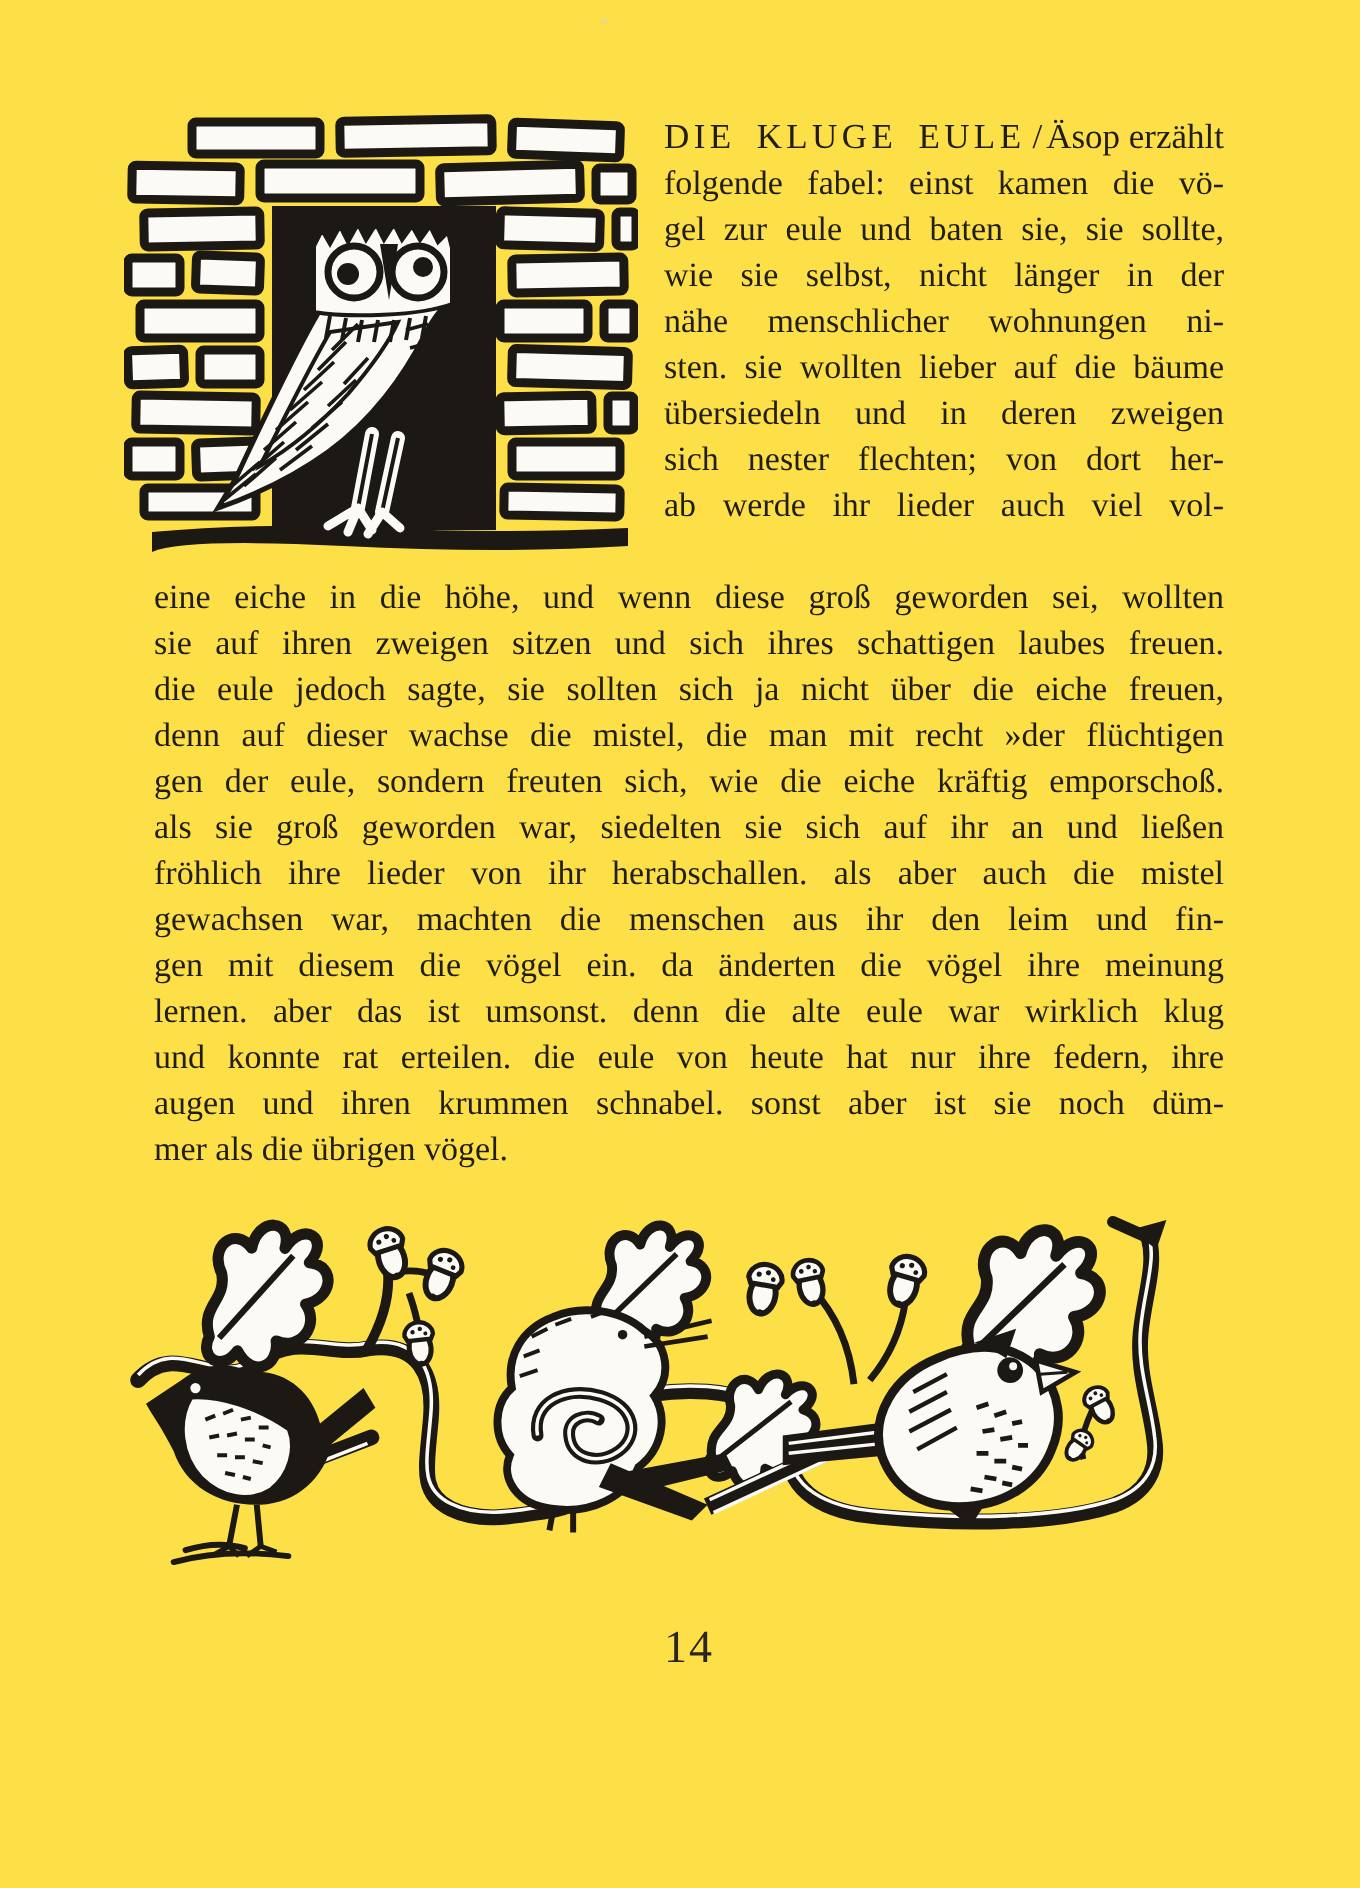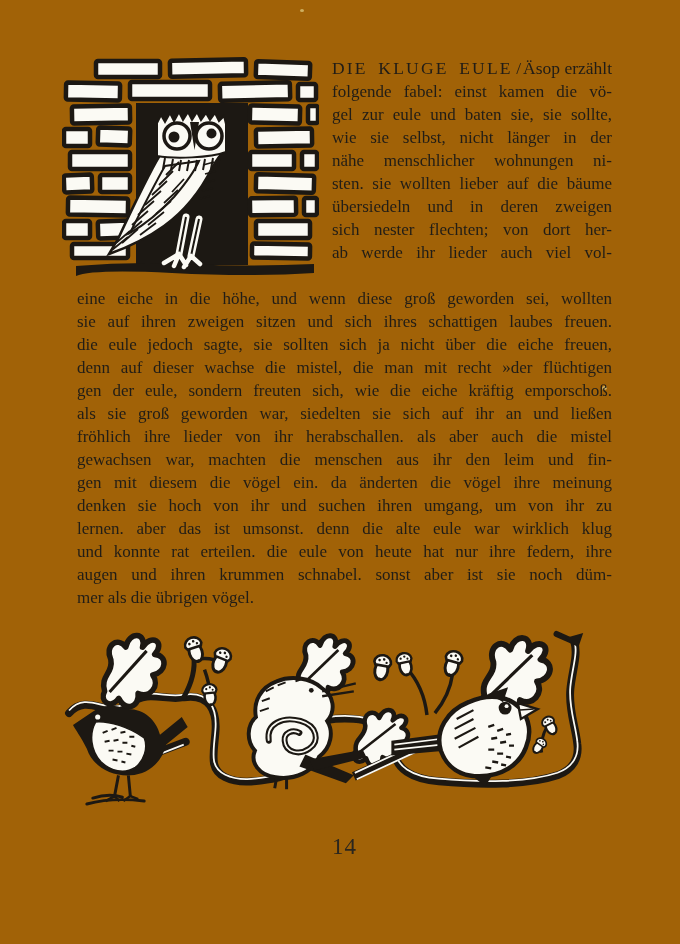--- a/index.html
+++ b/index.html
@@ -1,19 +1,19 @@
 <!DOCTYPE html>
 <html><head>
 <meta charset="utf-8">
 <style>
   html,body { margin:0; padding:0; }
   .page {
     position:relative;
     width:680px; height:944px;
-    background:#a16207;
+    background:#fde047;
     font-family:"Liberation Serif", serif;
     color:#211D17;
     overflow:hidden;
   }
   .speck { position:absolute; border-radius:50%; background:#E6D98F; opacity:.65; }
   .content { position:absolute; left:77px; top:57px; width:535px; }
 
   .top-section { display:flex; align-items:flex-start; }
   .owl-fig { margin:0 0 0 -15px; width:257px; height:228px; flex:0 0 auto; }
   .col-text { margin-left:auto; width:280px; font-size:17px; line-height:23px; }
@@ -125,21 +125,20 @@
     <div class="body-text">
       <div class="jline">eine eiche in die höhe, und wenn diese groß geworden sei, wollten</div>
       <div class="jline">sie auf ihren zweigen sitzen und sich ihres schattigen laubes freuen.</div>
       <div class="jline">die eule jedoch sagte, sie sollten sich ja nicht über die eiche freuen,</div>
       <div class="jline">denn auf dieser wachse die mistel, die man mit recht »der flüchtigen</div>
       <div class="jline">gen der eule, sondern freuten sich, wie die eiche kräftig emporschoß.</div>
       <div class="jline">als sie groß geworden war, siedelten sie sich auf ihr an und ließen</div>
       <div class="jline">fröhlich ihre lieder von ihr herabschallen. als aber auch die mistel</div>
       <div class="jline">gewachsen war, machten die menschen aus ihr den leim und fin-</div>
       <div class="jline">gen mit diesem die vögel ein. da änderten die vögel ihre meinung</div>
-      <div class="jline">denken sie hoch von ihr und suchen ihren umgang, um von ihr zu</div>
       <div class="jline">lernen. aber das ist umsonst. denn die alte eule war wirklich klug</div>
       <div class="jline">und konnte rat erteilen. die eule von heute hat nur ihre federn, ihre</div>
       <div class="jline">augen und ihren krummen schnabel. sonst aber ist sie noch düm-</div>
       <div class="jline last">mer als die übrigen vögel.</div>
     </div>
 
     <figure class="frieze-fig" aria-label="Woodcut frieze of three birds on gnarled oak branches with oak leaves and acorns">
       <svg width="550" height="176" viewBox="0 0 550 178">
         <defs>
           <g id="oakleaf">

